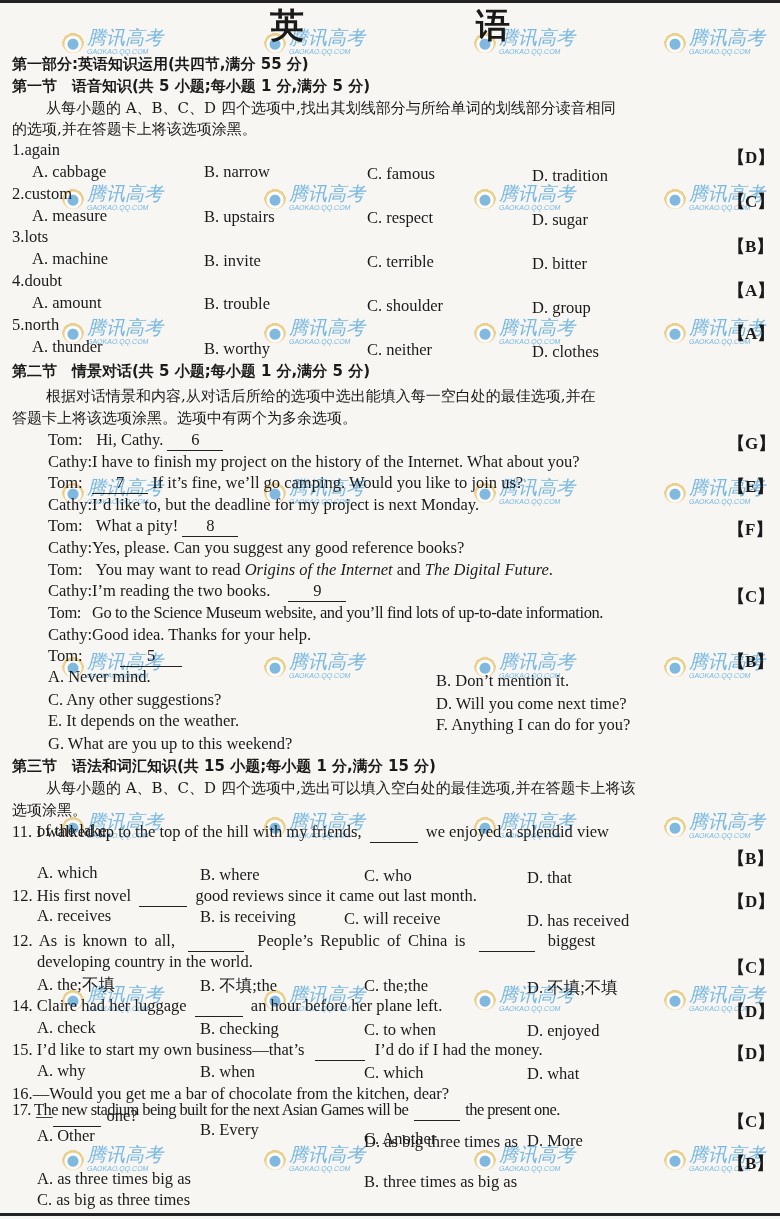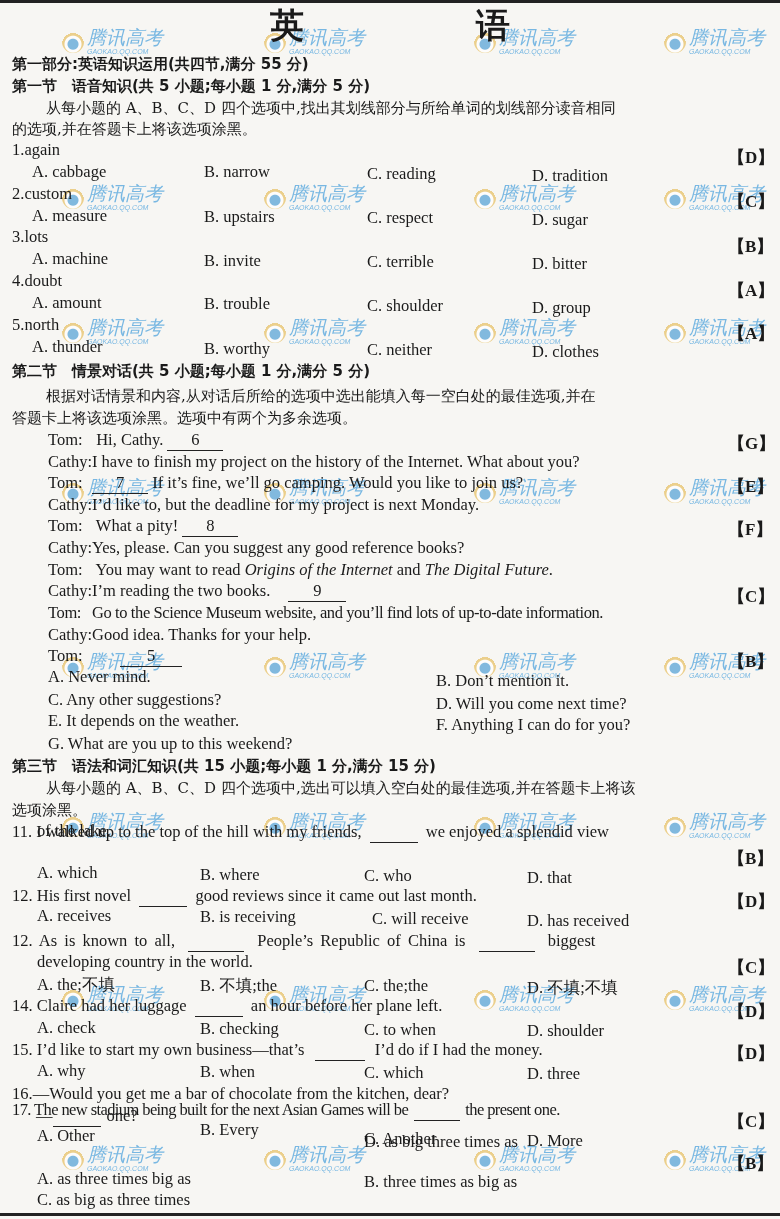--- a/index.html
+++ b/index.html
@@ -279,21 +279,21 @@
 <div class="line cnhead" style="top:54px">第一部分:英语知识运用(共四节,满分 55 分)</div>
 <div class="line cnhead" style="top:76px">第一节　语音知识(共 5 小题;每小题 1 分,满分 5 分)</div>
 <div class="line cnbody" style="top:98px;left:46px">从每小题的 A、B、C、D 四个选项中,找出其划线部分与所给单词的划线部分读音相同</div>
 <div class="line cnbody" style="top:119px">的选项,并在答题卡上将该选项涂黑。</div>
 
 <div>
   <div class="line" style="top:140px"><span>1.</span><span>again</span></div>
   <div class="ans" style="top:146px">【D】</div>
   <div class="opt" style="top:162px;left:32px">A.  cabbage</div>
   <div class="opt" style="top:162px;left:204px">B.  narrow</div>
-  <div class="opt" style="top:164px;left:367px">C.  reading</div>
+  <div class="opt" style="top:164px;left:367px">C.  famous</div>
   <div class="opt" style="top:166px;left:532px">D.  tradition</div>
 </div>
 
 <div>
   <div class="line" style="top:184px"><span>2.</span><span>custom</span></div>
   <div class="ans" style="top:190px">【C】</div>
   <div class="opt" style="top:206px;left:32px">A.  measure</div>
   <div class="opt" style="top:207px;left:204px">B.  upstairs</div>
   <div class="opt" style="top:208px;left:367px">C.  respect</div>
   <div class="opt" style="top:210px;left:532px">D.  sugar</div>
@@ -425,21 +425,21 @@
 <div>
   <div class="line" style="top:886px">
     <span>12.</span>
     <span>His first novel</span>
     <span class="blank" style="width:48px;margin:0 4px">&nbsp;</span>
     <span>good reviews since it came out last month.</span>
   </div>
   <div class="ans" style="top:890px">【D】</div>
   <div class="opt" style="top:906px;left:37px">A.  receives</div>
   <div class="opt" style="top:907px;left:200px">B.  is receiving</div>
-  <div class="opt" style="top:909px;left:372px">C.  will receive</div>
+  <div class="opt" style="top:909px;left:344px">C.  will receive</div>
   <div class="opt" style="top:911px;left:527px">D.  has received</div>
 </div>
 
 <div>
   <div class="line" style="top:931px;word-spacing:3px">
     <span>12.</span>
     <span>As is known to all,</span>
     <span class="blank" style="width:56px;margin:0 6px">&nbsp;</span>
     <span>People’s Republic of China is</span>
     <span class="blank" style="width:56px;margin:0 6px">&nbsp;</span>
@@ -457,35 +457,35 @@
   <div class="line" style="top:996px">
     <span>14.</span>
     <span>Claire had her luggage</span>
     <span class="blank" style="width:48px;margin:0 4px">&nbsp;</span>
     <span>an hour before her plane left.</span>
   </div>
   <div class="ans" style="top:1000px">【D】</div>
   <div class="opt" style="top:1018px;left:37px">A.  check</div>
   <div class="opt" style="top:1019px;left:200px">B.  checking</div>
   <div class="opt" style="top:1020px;left:364px">C.  to when</div>
-  <div class="opt" style="top:1021px;left:527px">D.  shoulder</div>
+  <div class="opt" style="top:1021px;left:527px">D.  enjoyed</div>
 </div>
 
 <div>
   <div class="line" style="top:1040px">
     <span>15.</span>
     <span>I’d like to start my own business—that’s</span>
     <span class="blank" style="width:50px;margin:0 6px">&nbsp;</span>
     <span>I’d do if I had the money.</span>
   </div>
   <div class="ans" style="top:1042px">【D】</div>
   <div class="opt" style="top:1061px;left:37px">A.  why</div>
   <div class="opt" style="top:1062px;left:200px">B.  when</div>
   <div class="opt" style="top:1063px;left:364px">C.  which</div>
-  <div class="opt" style="top:1064px;left:527px">D.  three</div>
+  <div class="opt" style="top:1064px;left:527px">D.  what</div>
 </div>
 
 <div>
   <div class="line" style="top:1084px">
     <span>16.</span><span>—Would you get me a bar of chocolate from the kitchen, dear?</span>
   </div>
   <div class="line" style="top:1106px;left:36px">
     <span>—</span><span class="blank" style="width:48px;margin-right:6px">&nbsp;</span><span>one?</span>
   </div>
   <div class="ans" style="top:1110px">【C】</div>

